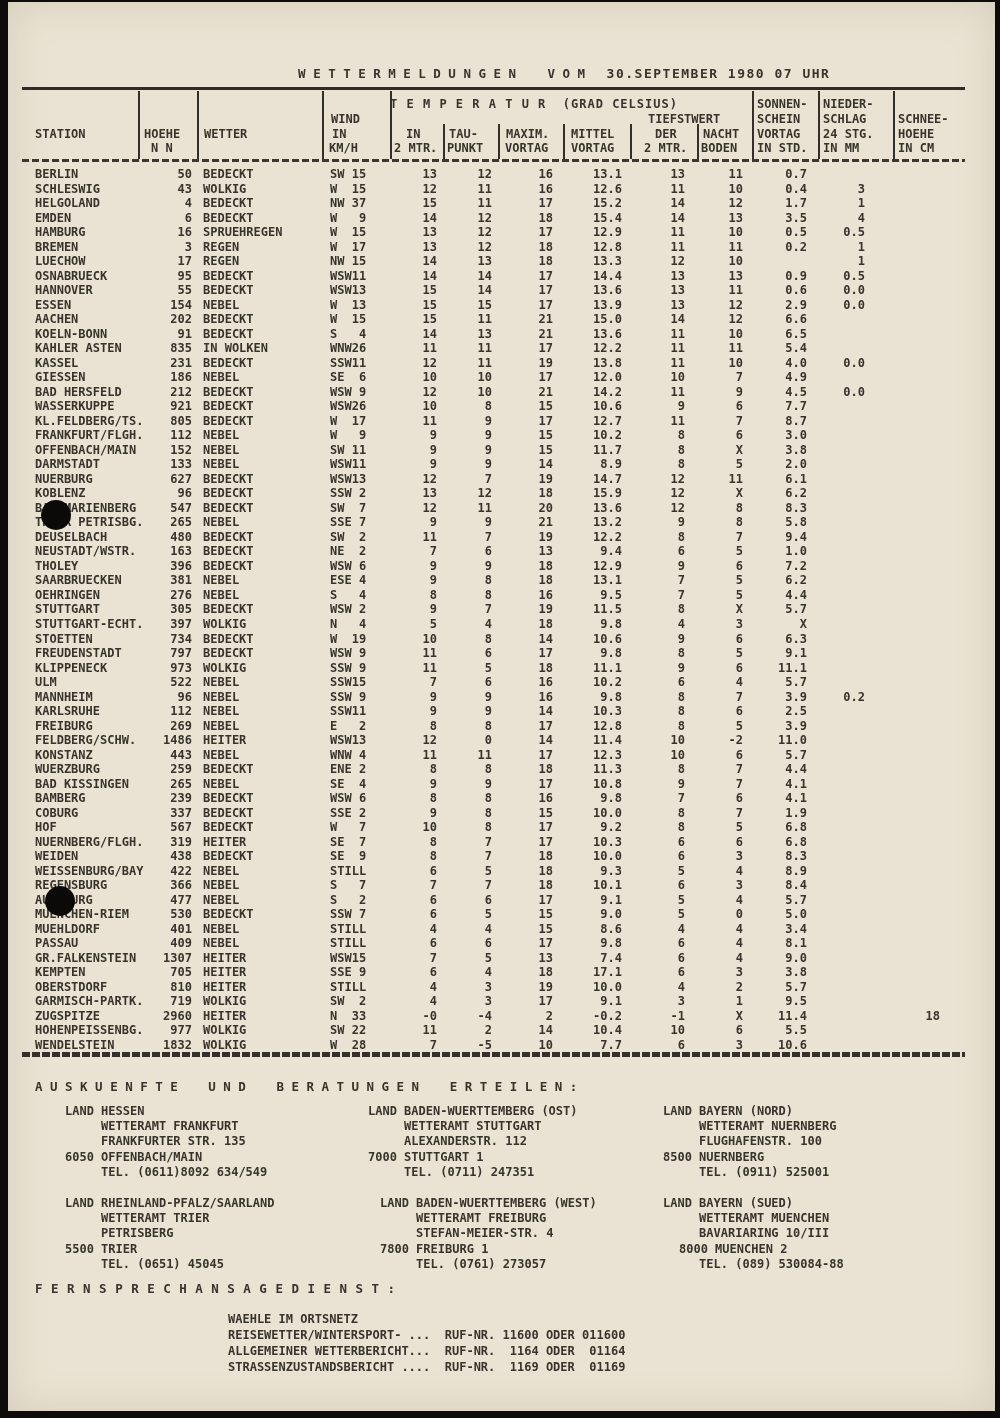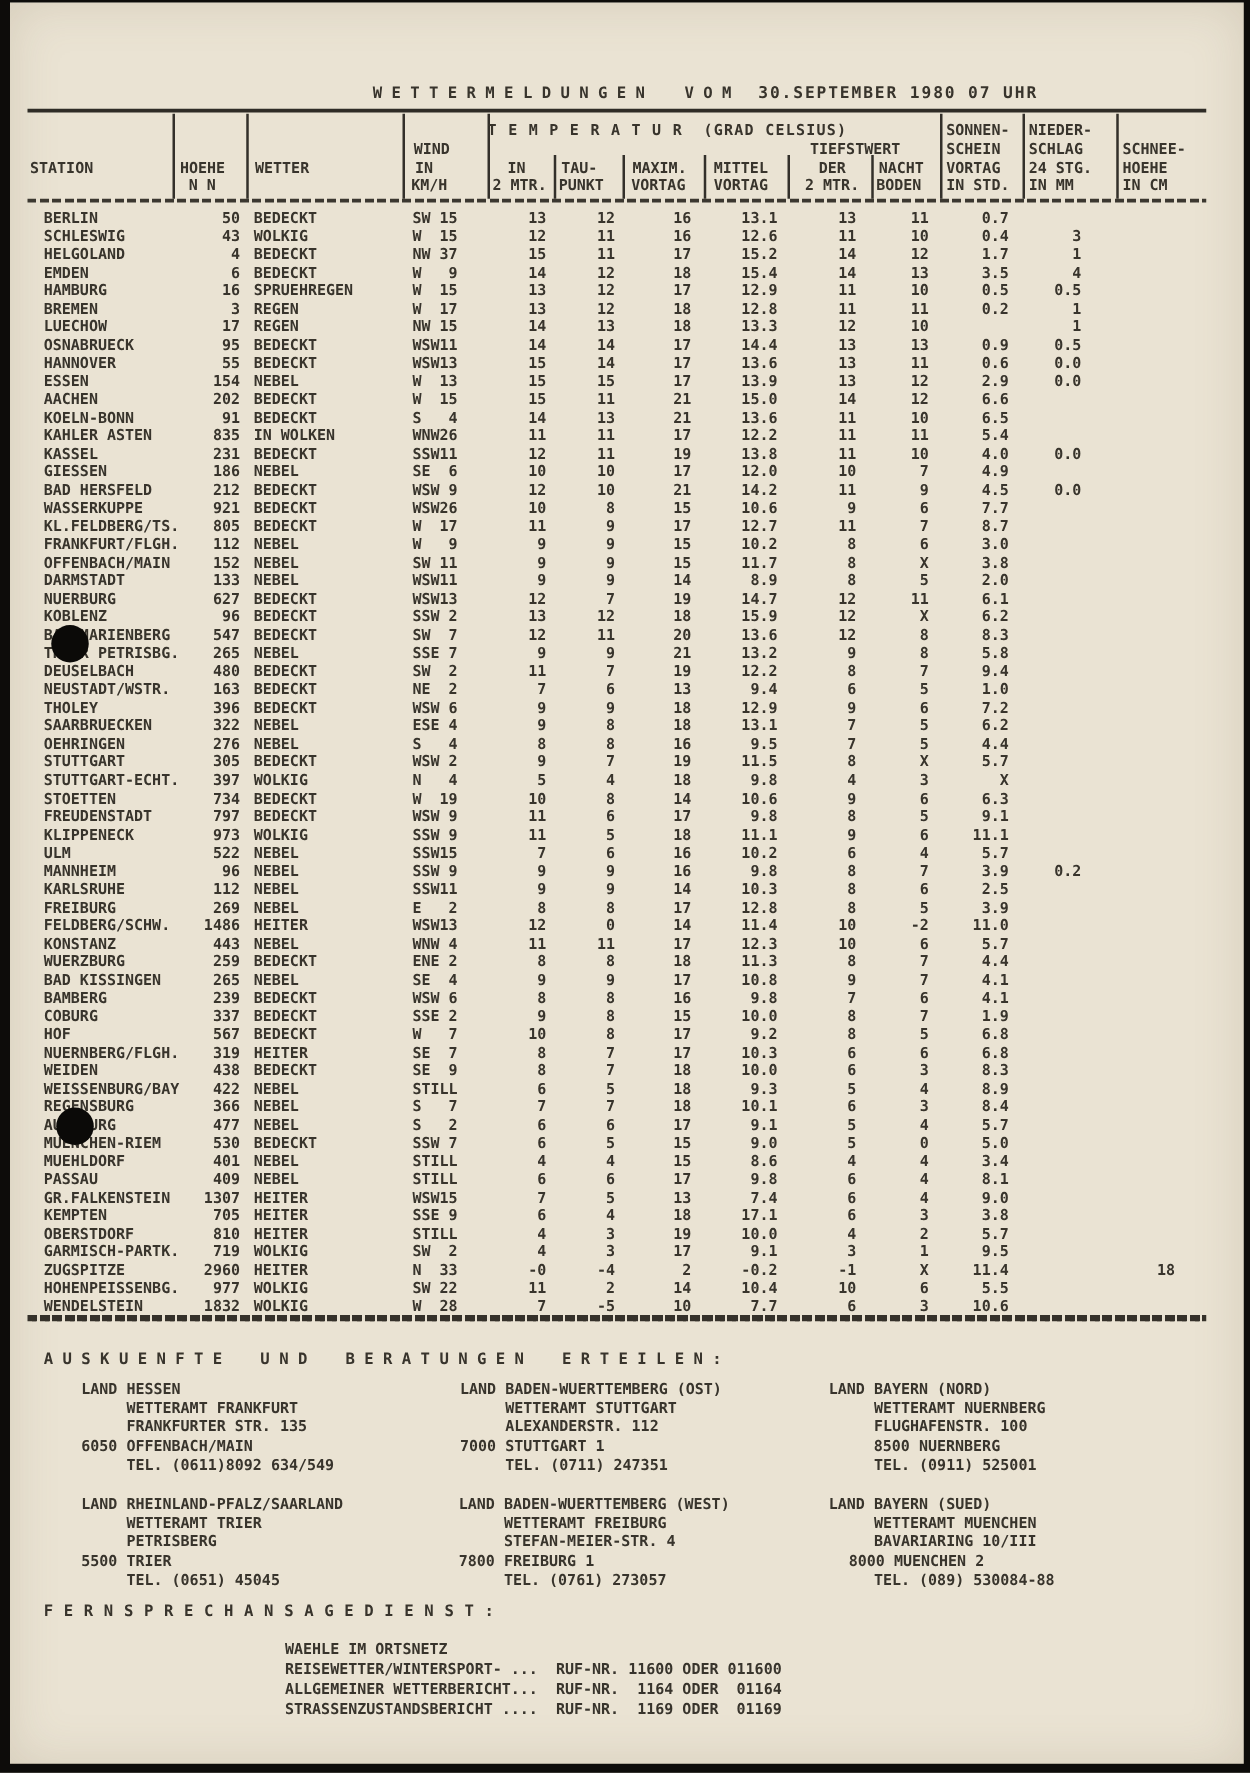--- a/index.html
+++ b/index.html
@@ -69,21 +69,21 @@
   <div class="vl" style="left:390px"></div>
   <div class="vl half" style="left:443px"></div>
   <div class="vl half" style="left:498px"></div>
   <div class="vl half" style="left:563px"></div>
   <div class="vl half" style="left:630px"></div>
   <div class="vl half" style="left:697px"></div>
   <div class="vl" style="left:752px"></div>
   <div class="vl" style="left:818px"></div>
   <div class="vl" style="left:893px"></div>
 
-  <div class="abs hl L3" style="left:24px">STATION</div>
+  <div class="abs hl L3" style="left:35px">STATION</div>
   <div class="abs hl L3" style="left:144px">HOEHE</div>
   <div class="abs hl L4" style="left:151px">N N</div>
   <div class="abs hl L3" style="left:204px">WETTER</div>
   <div class="abs hl L2" style="left:331px">WIND</div>
   <div class="abs hl L3" style="left:332px">IN</div>
   <div class="abs hl L4" style="left:329px">KM/H</div>
   <div class="abs hl L1 tempgrp">T E M P E R A T U R  (GRAD CELSIUS)</div>
   <div class="abs hl L3" style="left:406px">IN</div>
   <div class="abs hl L4" style="left:394px">2 MTR.</div>
   <div class="abs hl L3" style="left:449px">TAU-</div>
@@ -525,21 +525,21 @@
         <span class="c c6">18</span>
         <span class="c c7">12.9</span>
         <span class="c c8">9</span>
         <span class="c c9">6</span>
         <span class="c c10">7.2</span>
         <span class="c c11"></span>
         <span class="c c12"></span>
       </div>
       <div class="trow">
         <span class="c c0">SAARBRUECKEN</span>
-        <span class="c c1">322</span>
+        <span class="c c1">381</span>
         <span class="c c2">NEBEL</span>
         <span class="c c3">ESE 4</span>
         <span class="c c4">9</span>
         <span class="c c5">8</span>
         <span class="c c6">18</span>
         <span class="c c7">13.1</span>
         <span class="c c8">7</span>
         <span class="c c9">5</span>
         <span class="c c10">6.2</span>
         <span class="c c11"></span>
@@ -1027,23 +1027,23 @@
       </div>
     </div>
 
   <div class="hole" style="left:41px;top:500px"></div>
   <div class="hole" style="left:45px;top:886px"></div>
 
   <div class="abs sectitle" style="left:35px;top:1079px">AUSKUENFTE UND BERATUNGEN ERTEILEN:</div>
   <div id="blocks">
       <div class="abs block" style="left: 65px; top: 1104px;"><div style="white-space: pre;">LAND HESSEN</div><div style="white-space: pre;">     WETTERAMT FRANKFURT</div><div style="white-space: pre;">     FRANKFURTER STR. 135</div><div style="white-space: pre;">6050 OFFENBACH/MAIN</div><div style="white-space: pre;">     TEL. (0611)8092 634/549</div></div>
       <div class="abs block" style="left: 368px; top: 1104px;"><div style="white-space: pre;">LAND BADEN-WUERTTEMBERG (OST)</div><div style="white-space: pre;">     WETTERAMT STUTTGART</div><div style="white-space: pre;">     ALEXANDERSTR. 112</div><div style="white-space: pre;">7000 STUTTGART 1</div><div style="white-space: pre;">     TEL. (0711) 247351</div></div>
-      <div class="abs block" style="left: 663px; top: 1104px;"><div style="white-space: pre;">LAND BAYERN (NORD)</div><div style="white-space: pre;">     WETTERAMT NUERNBERG</div><div style="white-space: pre;">     FLUGHAFENSTR. 100</div><div style="white-space: pre; margin-left: 36px;">8500 NUERNBERG</div><div style="white-space: pre;">     TEL. (0911) 525001</div></div>
+      <div class="abs block" style="left: 663px; top: 1104px;"><div style="white-space: pre;">LAND BAYERN (NORD)</div><div style="white-space: pre;">     WETTERAMT NUERNBERG</div><div style="white-space: pre;">     FLUGHAFENSTR. 100</div><div style="white-space: pre;">8500 NUERNBERG</div><div style="white-space: pre;">     TEL. (0911) 525001</div></div>
       <div class="abs block" style="left: 65px; top: 1196px;"><div style="white-space: pre;">LAND RHEINLAND-PFALZ/SAARLAND</div><div style="white-space: pre;">     WETTERAMT TRIER</div><div style="white-space: pre;">     PETRISBERG</div><div style="white-space: pre;">5500 TRIER</div><div style="white-space: pre;">     TEL. (0651) 45045</div></div>
-      <div class="abs block" style="left: 367px; top: 1196px;"><div style="white-space: pre;">LAND BADEN-WUERTTEMBERG (WEST)</div><div style="white-space: pre;">     WETTERAMT FREIBURG</div><div style="white-space: pre;">     STEFAN-MEIER-STR. 4</div><div style="white-space: pre;">7800 FREIBURG 1</div><div style="white-space: pre;">     TEL. (0761) 273057</div></div>
+      <div class="abs block" style="left: 380px; top: 1196px;"><div style="white-space: pre;">LAND BADEN-WUERTTEMBERG (WEST)</div><div style="white-space: pre;">     WETTERAMT FREIBURG</div><div style="white-space: pre;">     STEFAN-MEIER-STR. 4</div><div style="white-space: pre;">7800 FREIBURG 1</div><div style="white-space: pre;">     TEL. (0761) 273057</div></div>
       <div class="abs block" style="left: 663px; top: 1196px;"><div style="white-space: pre;">LAND BAYERN (SUED)</div><div style="white-space: pre;">     WETTERAMT MUENCHEN</div><div style="white-space: pre;">     BAVARIARING 10/III</div><div style="white-space: pre; margin-left: 16px;">8000 MUENCHEN 2</div><div style="white-space: pre;">     TEL. (089) 530084-88</div></div>
     </div>
 
   <div class="abs sectitle" style="left:35px;top:1281px;letter-spacing:8.5px;">FERNSPRECHANSAGEDIENST:</div>
   <div class="abs phone" style="left:228px;top:1311px">WAEHLE IM ORTSNETZ</div>
   <div class="abs phone" style="left:228px;top:1327px">REISEWETTER/WINTERSPORT- ...  RUF-NR. 11600 ODER 011600</div>
   <div class="abs phone" style="left:228px;top:1343px">ALLGEMEINER WETTERBERICHT...  RUF-NR.  1164 ODER  01164</div>
   <div class="abs phone" style="left:228px;top:1359px">STRASSENZUSTANDSBERICHT ....  RUF-NR.  1169 ODER  01169</div>
 </div>
 

